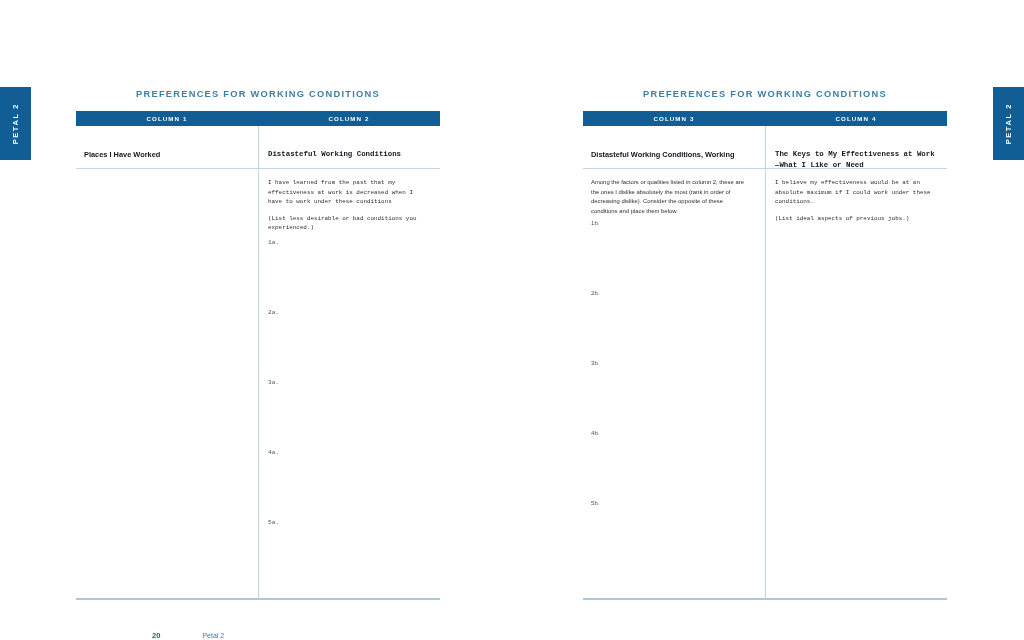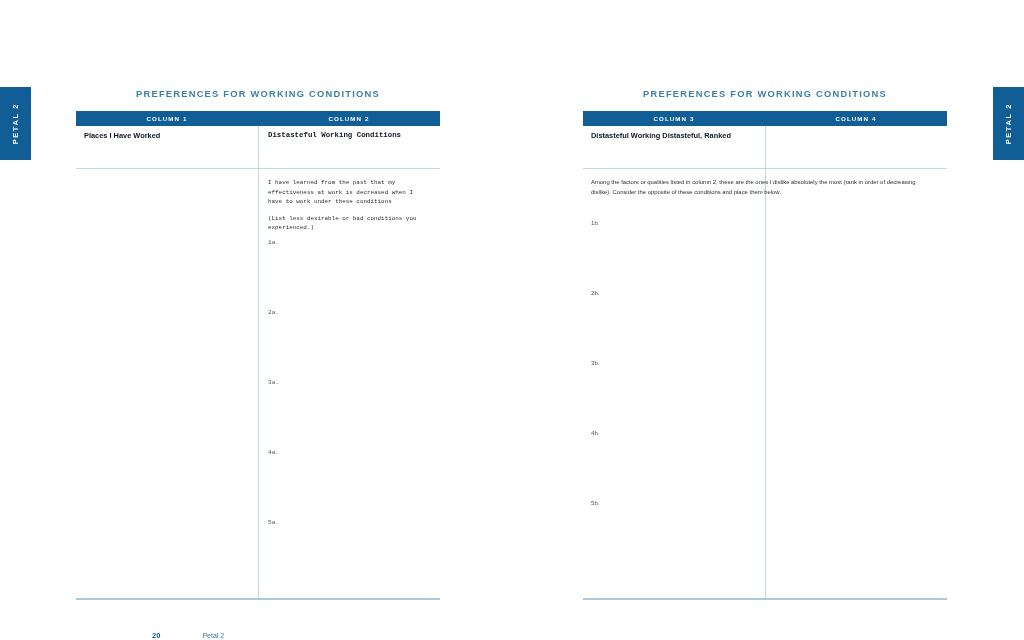--- a/index.html
+++ b/index.html
@@ -92,21 +92,21 @@
   }
 
   .body-area {
     position: relative;
     height: 473px;
     display: flex;
   }
   .body-col {
     flex: 1 1 0;
     position: relative;
-    padding: 4px 12px 0 8px;
+    padding: 23px 12px 0 8px;
     box-sizing: border-box;
   }
   .body-col.second { padding-left: 12px; font-family: Liberation Mono, monospace; }
 
   .col-subhead {
     color: #111820;
     font-size: 7.4px;
     font-weight: bold;
     line-height: 11px;
     margin: 0 0 0 0;
@@ -246,34 +246,42 @@
     <div class="worksheet">
       <div class="col-band">
         <div class="band-cell">COLUMN 3</div>
         <div class="band-cell">COLUMN 4</div>
       </div>
 
       <div class="body-area">
         <div class="v-divider" style="left:182px;"></div>
 
         <div class="body-col">
-          <div class="col-subhead">Distasteful Working Distasteful, Ranked</div>
+          <div class="col-subhead">Distasteful Working Conditions, Working</div>
           <div class="subhead-rule"></div>
           <div class="col-instructions">
             <p>Among the factors or qualities listed in column 2, these are the ones I dislike absolutely the most (rank in order of decreasing dislike). Consider the opposite of these conditions and place them below.</p>
           </div>
           <div class="entry-list high">
             <div class="entry-item">1b.</div>
             <div class="entry-item">2b.</div>
             <div class="entry-item">3b.</div>
             <div class="entry-item">4b.</div>
             <div class="entry-item">5b.</div>
           </div>
         </div>
 
+        <div class="body-col second">
+          <div class="col-subhead">The Keys to My Effectiveness at Work—What I Like or Need</div>
+          <div class="subhead-rule"></div>
+          <div class="col-instructions">
+            <p>I believe my effectiveness would be at an absolute maximum if I could work under these conditions.</p>
+            <p>(List ideal aspects of previous jobs.)</p>
+          </div>
+        </div>
       </div>
 
       <div class="bottom-rule"></div>
     </div>
 
   </div>
 
 </div>
 
 </body></html>

